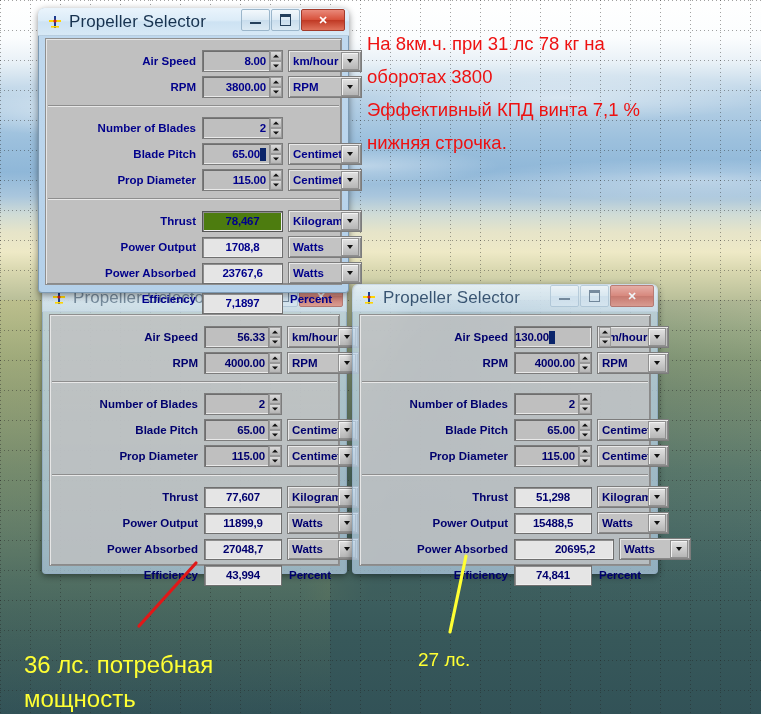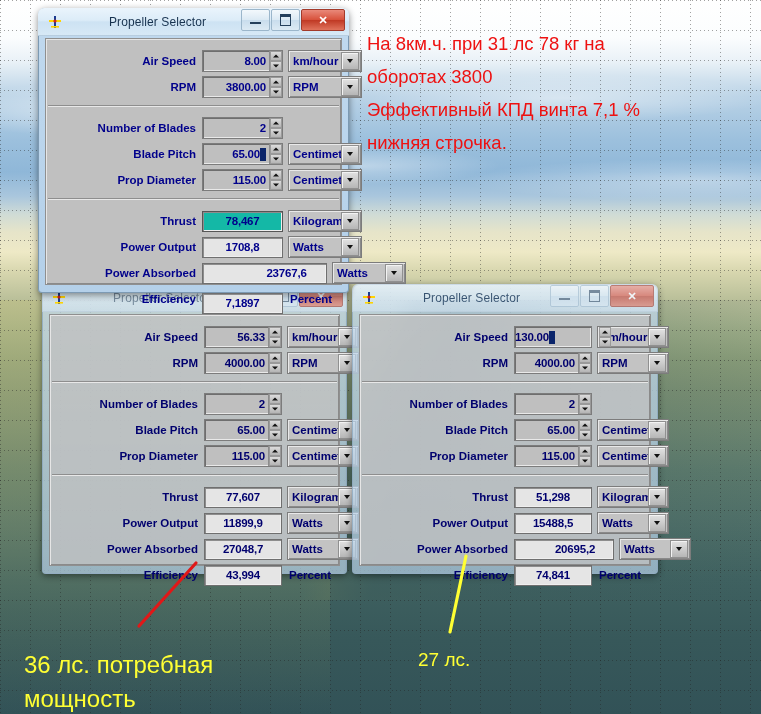--- a/index.html
+++ b/index.html
@@ -90,21 +90,21 @@
   .win.active .titlebar{
     background:linear-gradient(to bottom,#eaf4fc 0%,#dcecf8 45%,#cde2f3 52%,#d7e9f6 100%);
     border-bottom:1px solid rgba(150,180,205,.6);
   }
   .win.inactive .titlebar{
     background:linear-gradient(to bottom, rgba(238,246,252,.62) 0%, rgba(222,236,247,.58) 50%, rgba(213,230,244,.55) 100%);
     border-bottom:1px solid rgba(160,185,205,.45);
   }
   .app-icon{width:18px;height:16px;margin:0 5px 0 8px;flex:0 0 auto;}
   .win-title{
-    font-size:12px;color:#17324f;letter-spacing:.1px;white-space:nowrap;margin-left:40px;
+    font-size:17px;color:#17324f;letter-spacing:.1px;white-space:nowrap;
   }
   .win.inactive .win-title{color:#3d556c;opacity:.62;}
   .wbtns{position:absolute;right:4px;top:1px;display:flex;gap:1px;}
   .wbtn{
     width:27px;height:20px;border:1px solid #9bb6cb;border-radius:2px;
     background:linear-gradient(to bottom,#f3f8fc,#dceaf4 48%,#c9dded 52%,#dceaf4);
     display:flex;align-items:center;justify-content:center;
     font-size:11px;color:#25405c;
   }
   .wbtn.close{
@@ -176,21 +176,21 @@
     content:"";position:absolute;left:50%;top:50%;transform:translate(-50%,-50%);
     border-left:3.5px solid transparent;border-right:3.5px solid transparent;
     border-top:4px solid #111;
   }
   .out{
     display:flex;align-items:center;justify-content:center;height:19px;flex:0 0 auto;
     background:#e5e5e5;border:1px solid #6f6f6f;
     box-shadow:inset 1px 1px 0 #8d8d8d, inset -1px -1px 0 #efefef;
     font-size:11.5px;font-weight:bold;color:#00008b;letter-spacing:-.2px;
   }
-  .out.hl{background:#14b8a6;border-color:#555;}
+  .out.hl{background:#4d7c0f;border-color:#555;}
   .plain{
     font-size:11.5px;font-weight:bold;color:#00008b;margin-left:7px;white-space:nowrap;
   }
   .caret{
     display:inline-block;width:6px;height:13px;background:#0a246a;vertical-align:-2px;
   }
   .win.inactive .lbl,.win.inactive .spin .val,.win.inactive .combo .ctext,
   .win.inactive .out,.win.inactive .plain{color:#00006e;}
 
   
@@ -599,21 +599,21 @@
       <div class="row">
         <span class="lbl" style="width:150px;">Power Output</span>
         <span class="out" style="width:79px;">1708,8</span>
         <span class="combo" style="width:72px;">
           <span class="ctext">Watts</span>
           <span class="carrow"></span>
         </span>
       </div>
       <div class="row">
         <span class="lbl" style="width:150px;">Power Absorbed</span>
-        <span class="out" style="width:79px;padding-left:44px;">23767,6</span>
+        <span class="out" style="width:79px;">23767,6</span>
         <span class="combo" style="width:72px;">
           <span class="ctext">Watts</span>
           <span class="carrow"></span>
         </span>
       </div>
       <div class="row">
         <span class="lbl" style="width:150px;">Efficiency</span>
         <span class="out" style="width:79px;margin-top:8px;">7,1897</span>
         <span class="plain">Percent</span>
       </div>

